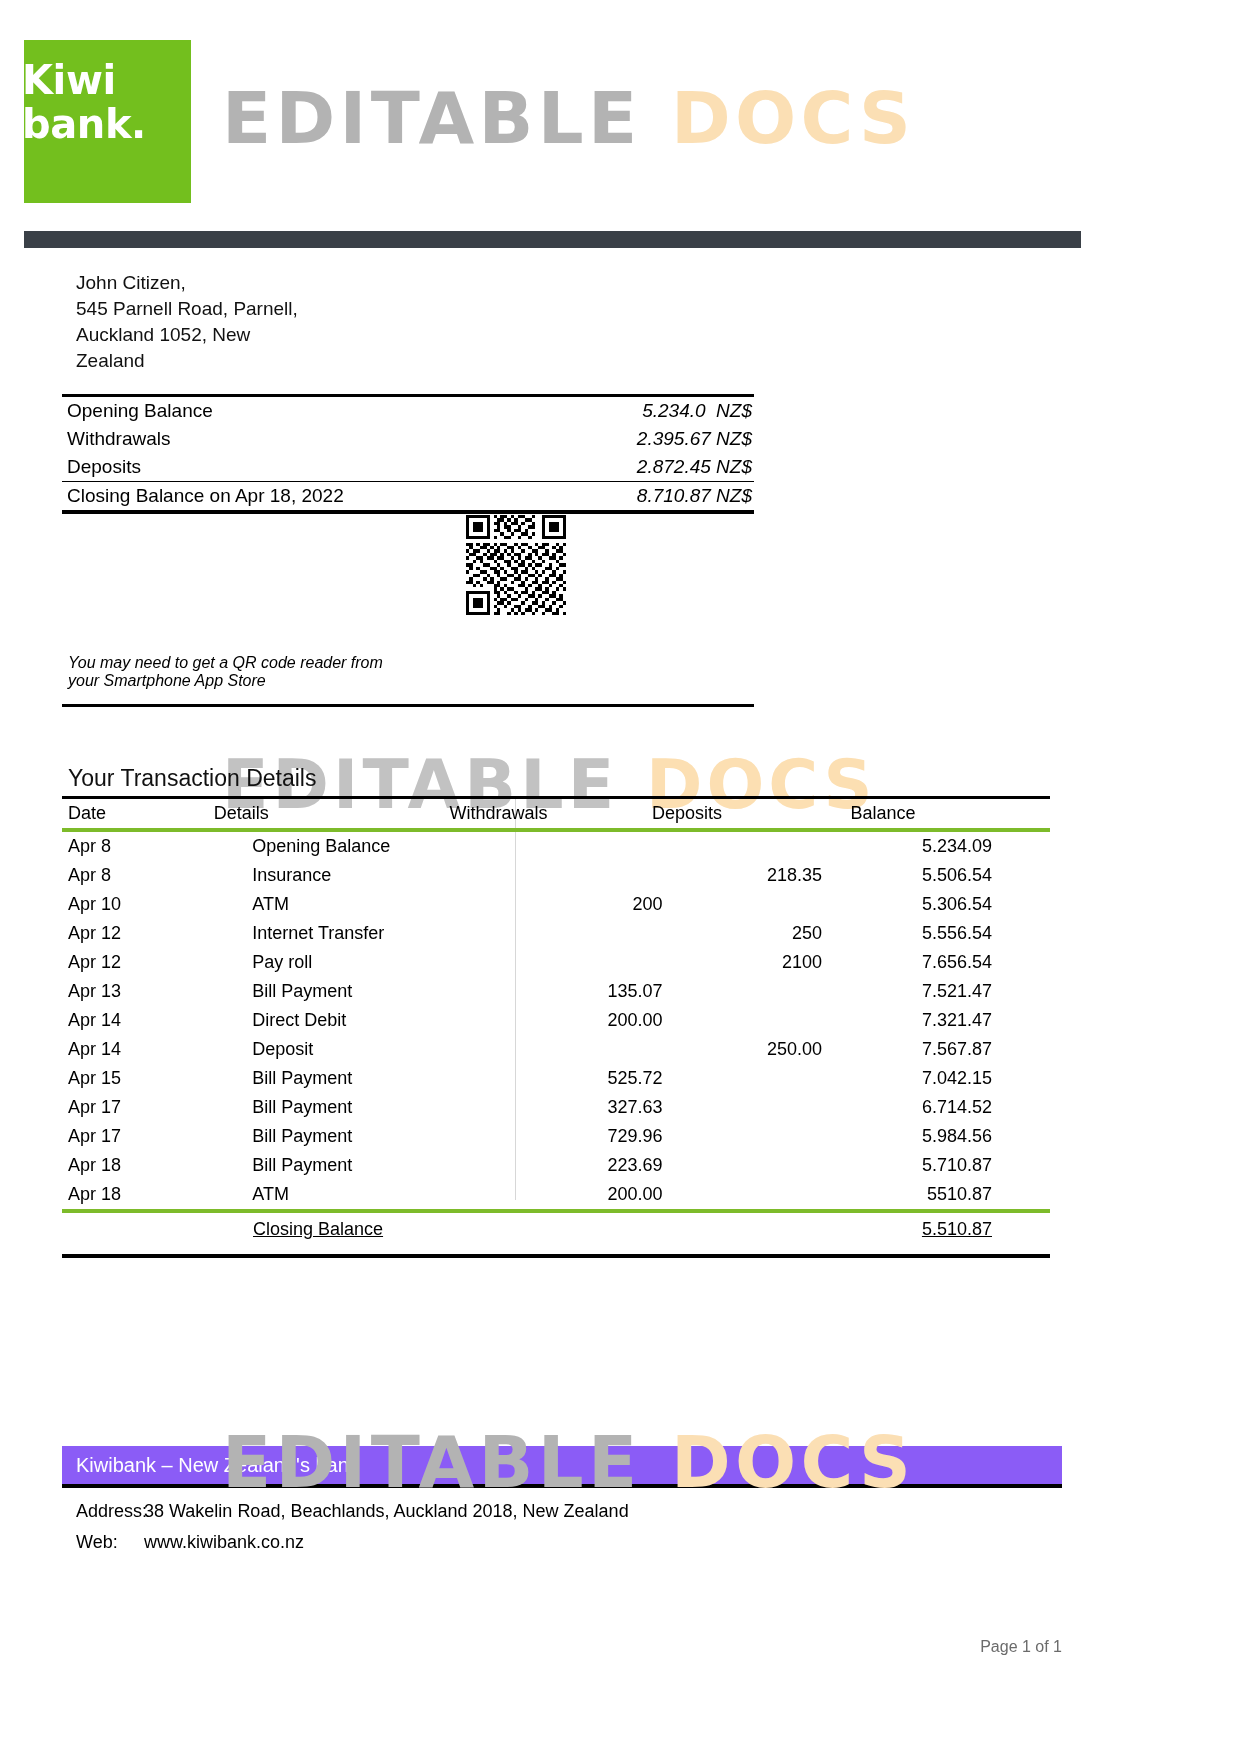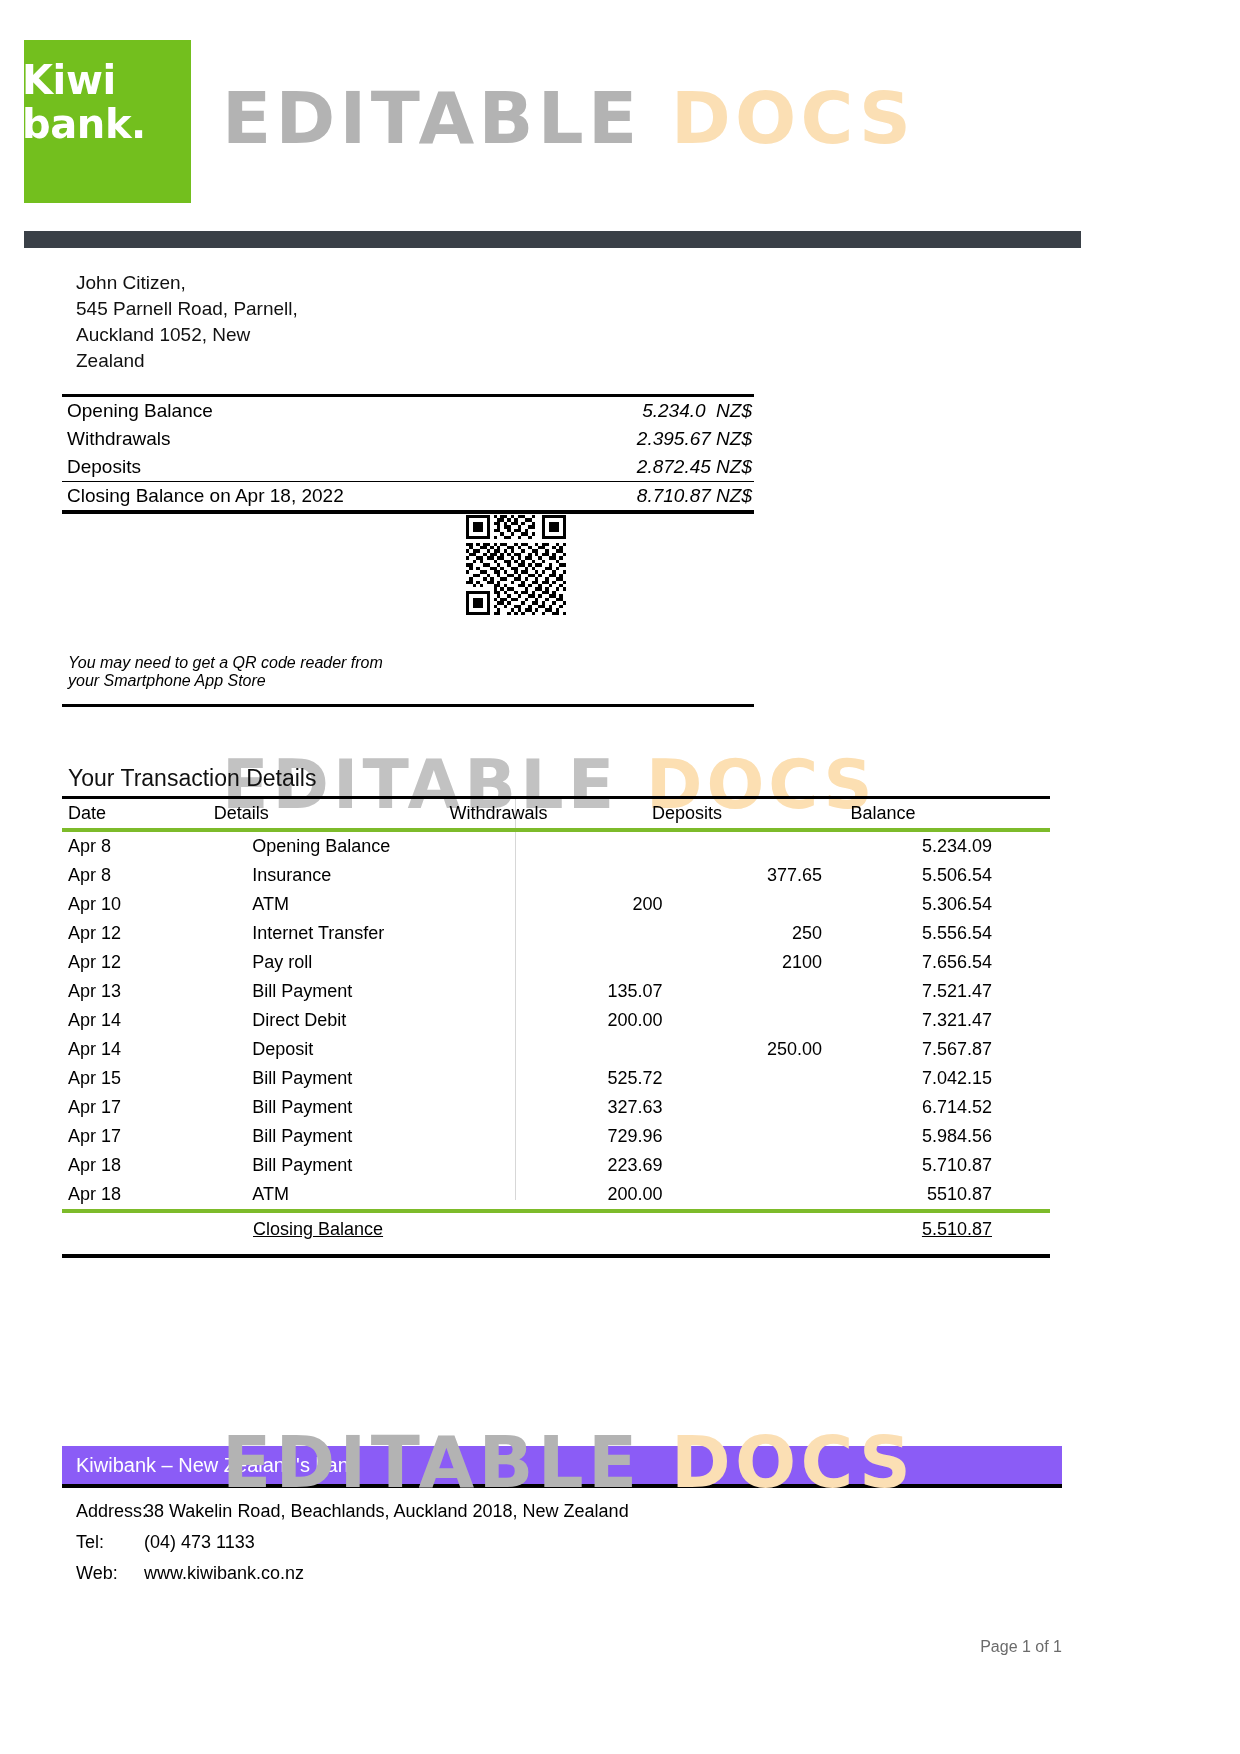--- a/index.html
+++ b/index.html
@@ -531,21 +531,21 @@
             <td class="col-date">Apr 8</td>
             <td class="col-det">Opening Balance</td>
             <td class="col-wd"></td>
             <td class="col-dep"></td>
             <td class="col-bal">5.234.09</td>
           </tr>
           <tr>
             <td class="col-date">Apr 8</td>
             <td class="col-det">Insurance</td>
             <td class="col-wd"></td>
-            <td class="col-dep">377.65</td>
+            <td class="col-dep">218.35</td>
             <td class="col-bal">5.506.54</td>
           </tr>
           <tr>
             <td class="col-date">Apr 10</td>
             <td class="col-det">ATM</td>
             <td class="col-wd">200</td>
             <td class="col-dep"></td>
             <td class="col-bal">5.306.54</td>
           </tr>
           <tr>
@@ -639,24 +639,20 @@
     <span>Kiwibank – New Zealand's bank</span>
   </div>
   <div class="footer-rule"></div>
 
   <div class="footer-info">
     <div class="fi-row">
       <span class="fi-label">Address:</span>
       <span>38 Wakelin Road, Beachlands, Auckland 2018, New Zealand</span>
     </div>
     <div class="fi-row">
-      <span class="fi-label">Tel:</span>
-      <span>(04) 473 1133</span>
-    </div>
-    <div class="fi-row">
       <span class="fi-label">Web:</span>
       <span>www.kiwibank.co.nz</span>
     </div>
   </div>
 
   <div class="wm wm-bottom">
     <span class="wm-a">EDITABLE</span>
     <span class="wm-b">DOCS</span>
   </div>
 

